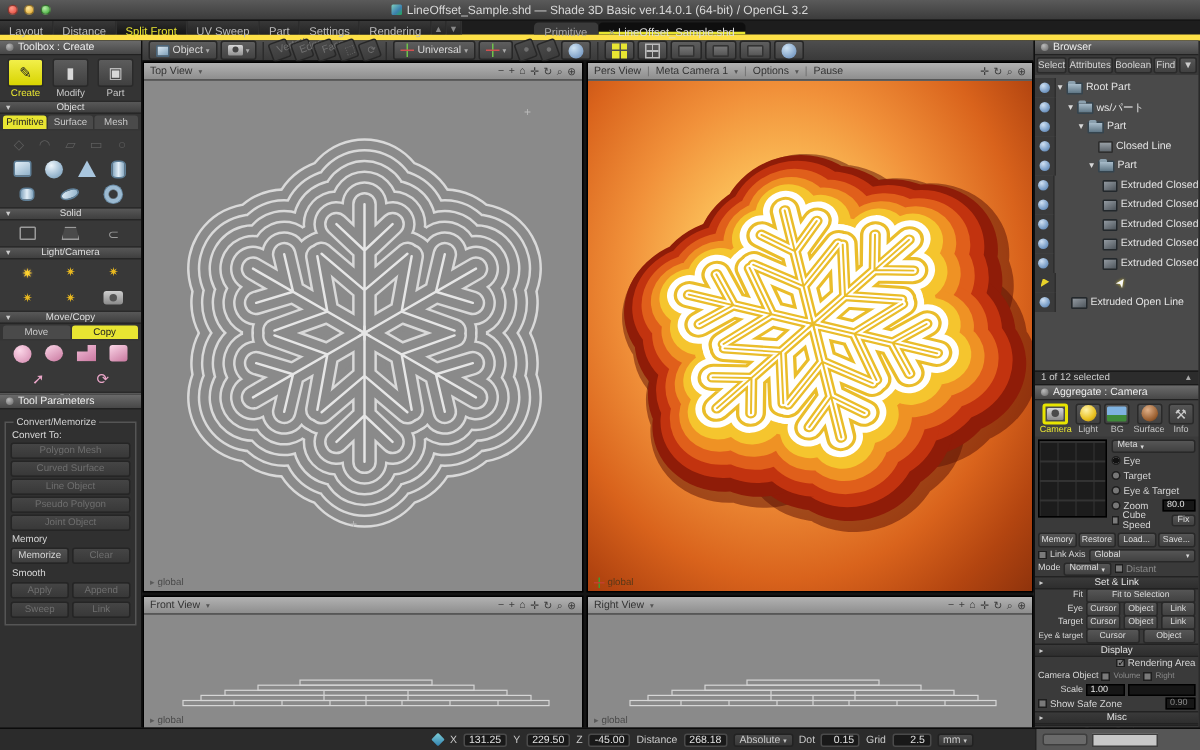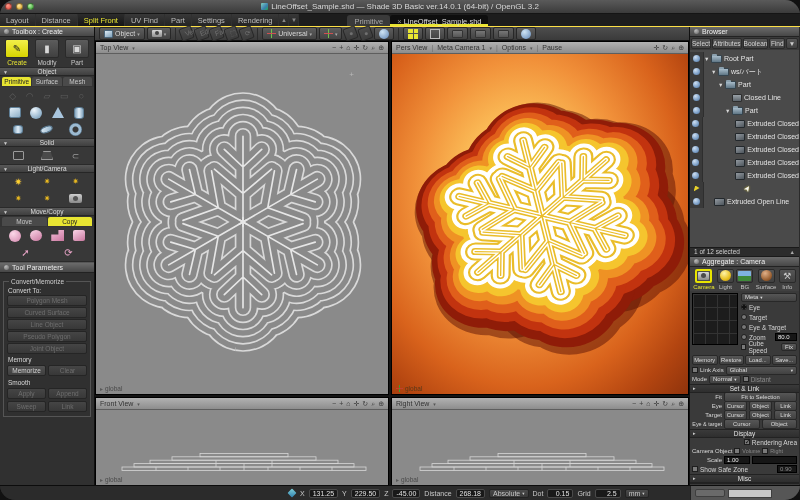--- a/index.html
+++ b/index.html
@@ -1,36 +1,36 @@
 <!DOCTYPE html>
 <html><head>
 <meta charset="utf-8">
 <style>
   * { margin:0; padding:0; box-sizing:border-box; }
   html,body { background:#111; }
   .app { position:relative; width:800px; height:500px; overflow:hidden;
-         font-family:"Liberation Sans",sans-serif; background:#2a2a2a; color:#ccc;border-radius:15px;
+         font-family:"Liberation Sans",sans-serif; background:#2a2a2a; color:#ccc;
          -webkit-font-smoothing:antialiased; }
 
   
   .titlebar { position:absolute; left:0; top:0; right:0; height:14px;
     background:linear-gradient(#5a5a5a,#3b3b3b); border-bottom:1px solid #151515;
     display:flex; align-items:center; }
   .lights { display:flex; gap:4px; margin-left:5px; }
   .light { width:7px; height:7px; border-radius:50%; border:1px solid rgba(0,0,0,.4); }
   .l-red{background:radial-gradient(circle at 35% 30%,#ff9a8a,#e04438);}
   .l-yel{background:radial-gradient(circle at 35% 30%,#ffe9a0,#dfa123);}
   .l-grn{background:radial-gradient(circle at 35% 30%,#b8f0a8,#32a32c);}
   .wtitle { position:absolute; left:0; right:0; text-align:center; font-size:8px; color:#d8d8d8; }
   .doc-ic { display:inline-block; width:7px; height:7px; margin-right:3px; vertical-align:-1px;
     background:linear-gradient(135deg,#7fd0c0,#3b7fae 60%,#2a5); border-radius:1px; }
 
   
   .tabrow { position:absolute; left:0; top:14px; right:0; height:13px; background:#1d1d1d;
-    display:flex; align-items:stretch; border-bottom:1px solid #fde047; }
+    display:flex; align-items:stretch; border-bottom:4px solid #fde047; }
   .wtab { font-size:7.5px; color:#bcbcbc; padding:2px 6px 0 6px; border-right:1px solid #303030;
     background:linear-gradient(#383838,#242424); white-space:nowrap; }
   .wtab.active { color:#e8e532; background:linear-gradient(#2c2c2c,#151515); }
   .tab-stub { width:10px; background:linear-gradient(#383838,#242424); border-right:1px solid #303030;
     color:#888; font-size:6px; text-align:center; padding-top:3px; }
   .doc-gap { width:48px; }
   .dtab { font-size:7.5px; padding:2px 7px 0 7px; border-radius:3px 3px 0 0; margin-top:1px; white-space:nowrap; }
   .dtab.idle { background:#3a3a3a; color:#a8a8a8; }
   .dtab.active { background:#0e0e0e; color:#dcdcdc; border-bottom:2px solid #e8e532; }
   .dtab .x { color:#9a9a9a; margin-right:2px; }
@@ -222,21 +222,21 @@
       <span class="light l-yel"></span>
       <span class="light l-grn"></span>
     </div>
     <div class="wtitle"><span class="doc-ic"></span><span>LineOffset_Sample.shd — Shade 3D Basic ver.14.0.1 (64-bit) / OpenGL 3.2</span></div>
   </div>
 
   <div class="tabrow">
     <span class="wtab">Layout</span>
     <span class="wtab">Distance</span>
     <span class="wtab active">Split Front</span>
-    <span class="wtab">UV Find</span>
+    <span class="wtab">UV Sweep</span>
     <span class="wtab">Part</span>
     <span class="wtab">Settings</span>
     <span class="wtab">Rendering</span>
     <span class="tab-stub">▲</span>
     <span class="tab-stub">▼</span>
     <span class="doc-gap"></span>
     <span class="dtab idle">Primitive</span>
     <span class="dtab active"><span class="x">×</span><span>LineOffset_Sample.shd</span></span>
   </div>
 

